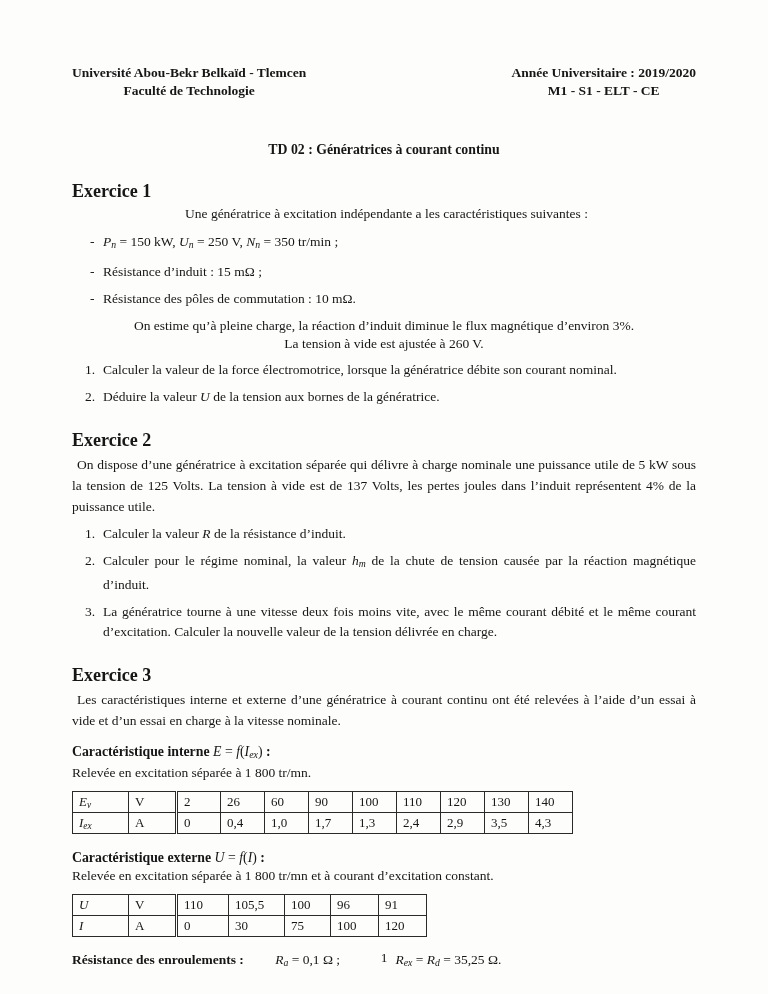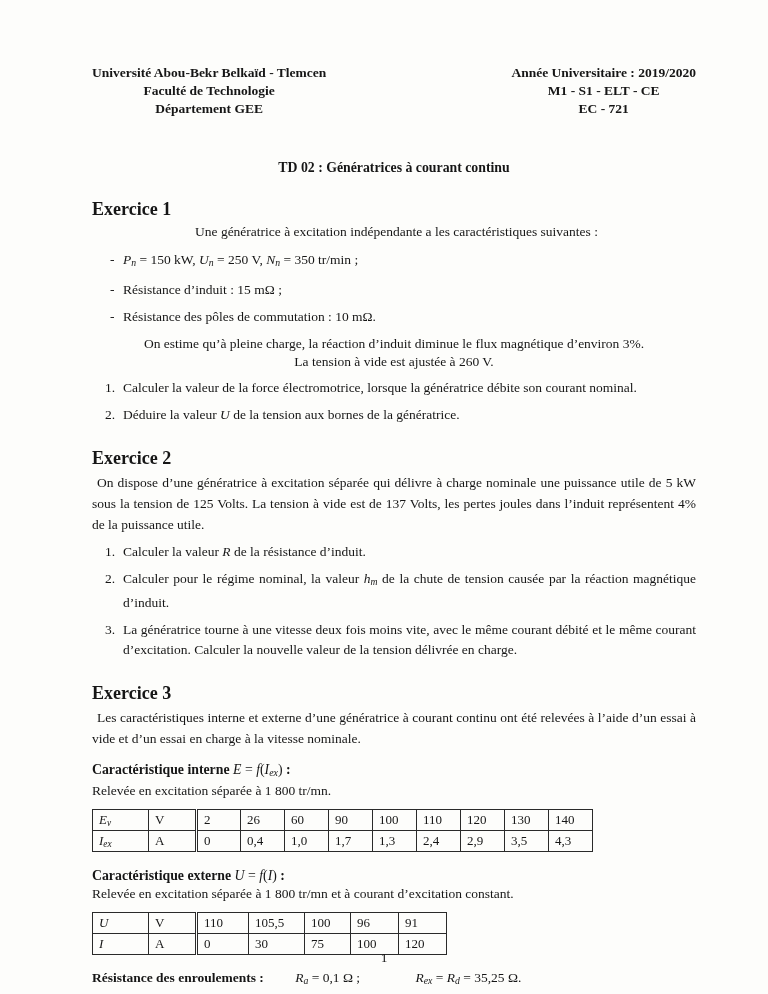--- a/index.html
+++ b/index.html
@@ -5,21 +5,21 @@
   html,body { margin:0; padding:0; background:#e8e8e8; }
   .page {
     position:relative;
     width:768px; height:994px;
     margin:0 auto;
     background:#fdfdfb;
     color:#161616;
     font-family:"Liberation Serif","DejaVu Serif",serif;
     font-size:13.5px;
     box-sizing:border-box;
-    padding:64px 72px 0 92px;
+    padding:64px 72px 0 72px;
     overflow:hidden;
   }
 
   
   .doc-header { display:flex; justify-content:space-between; font-weight:bold; }
   .doc-header .hcol { text-align:center; line-height:18px; }
   .doc-title { text-align:center; font-weight:bold; font-size:13.8px; margin-top:42px; }
 
   
   .ex-heading { font-weight:bold; font-size:18px; margin-top:24px; line-height:18px; }
@@ -60,26 +60,24 @@
 </style>
 </head>
 <body>
 
 <div class="page">
 
   <div class="doc-header">
     <div class="hcol">
       <div>Université Abou-Bekr Belkaïd - Tlemcen</div>
       <div>Faculté de Technologie</div>
-      <div>Département GEE</div>
     </div>
     <div class="hcol">
       <div>Année Universitaire : 2019/2020</div>
       <div>M1 - S1 - ELT - CE</div>
-      <div>EC - 721</div>
     </div>
   </div>
 
   <div class="doc-title">TD 02 : Génératrices à courant continu</div>
 
   <div class="ex-heading">Exercice 1</div>
   <p class="para tight indent">Une génératrice à excitation indépendante a les caractéristiques suivantes :</p>
 
   <div class="dash-list">
     <div class="dash-item">

